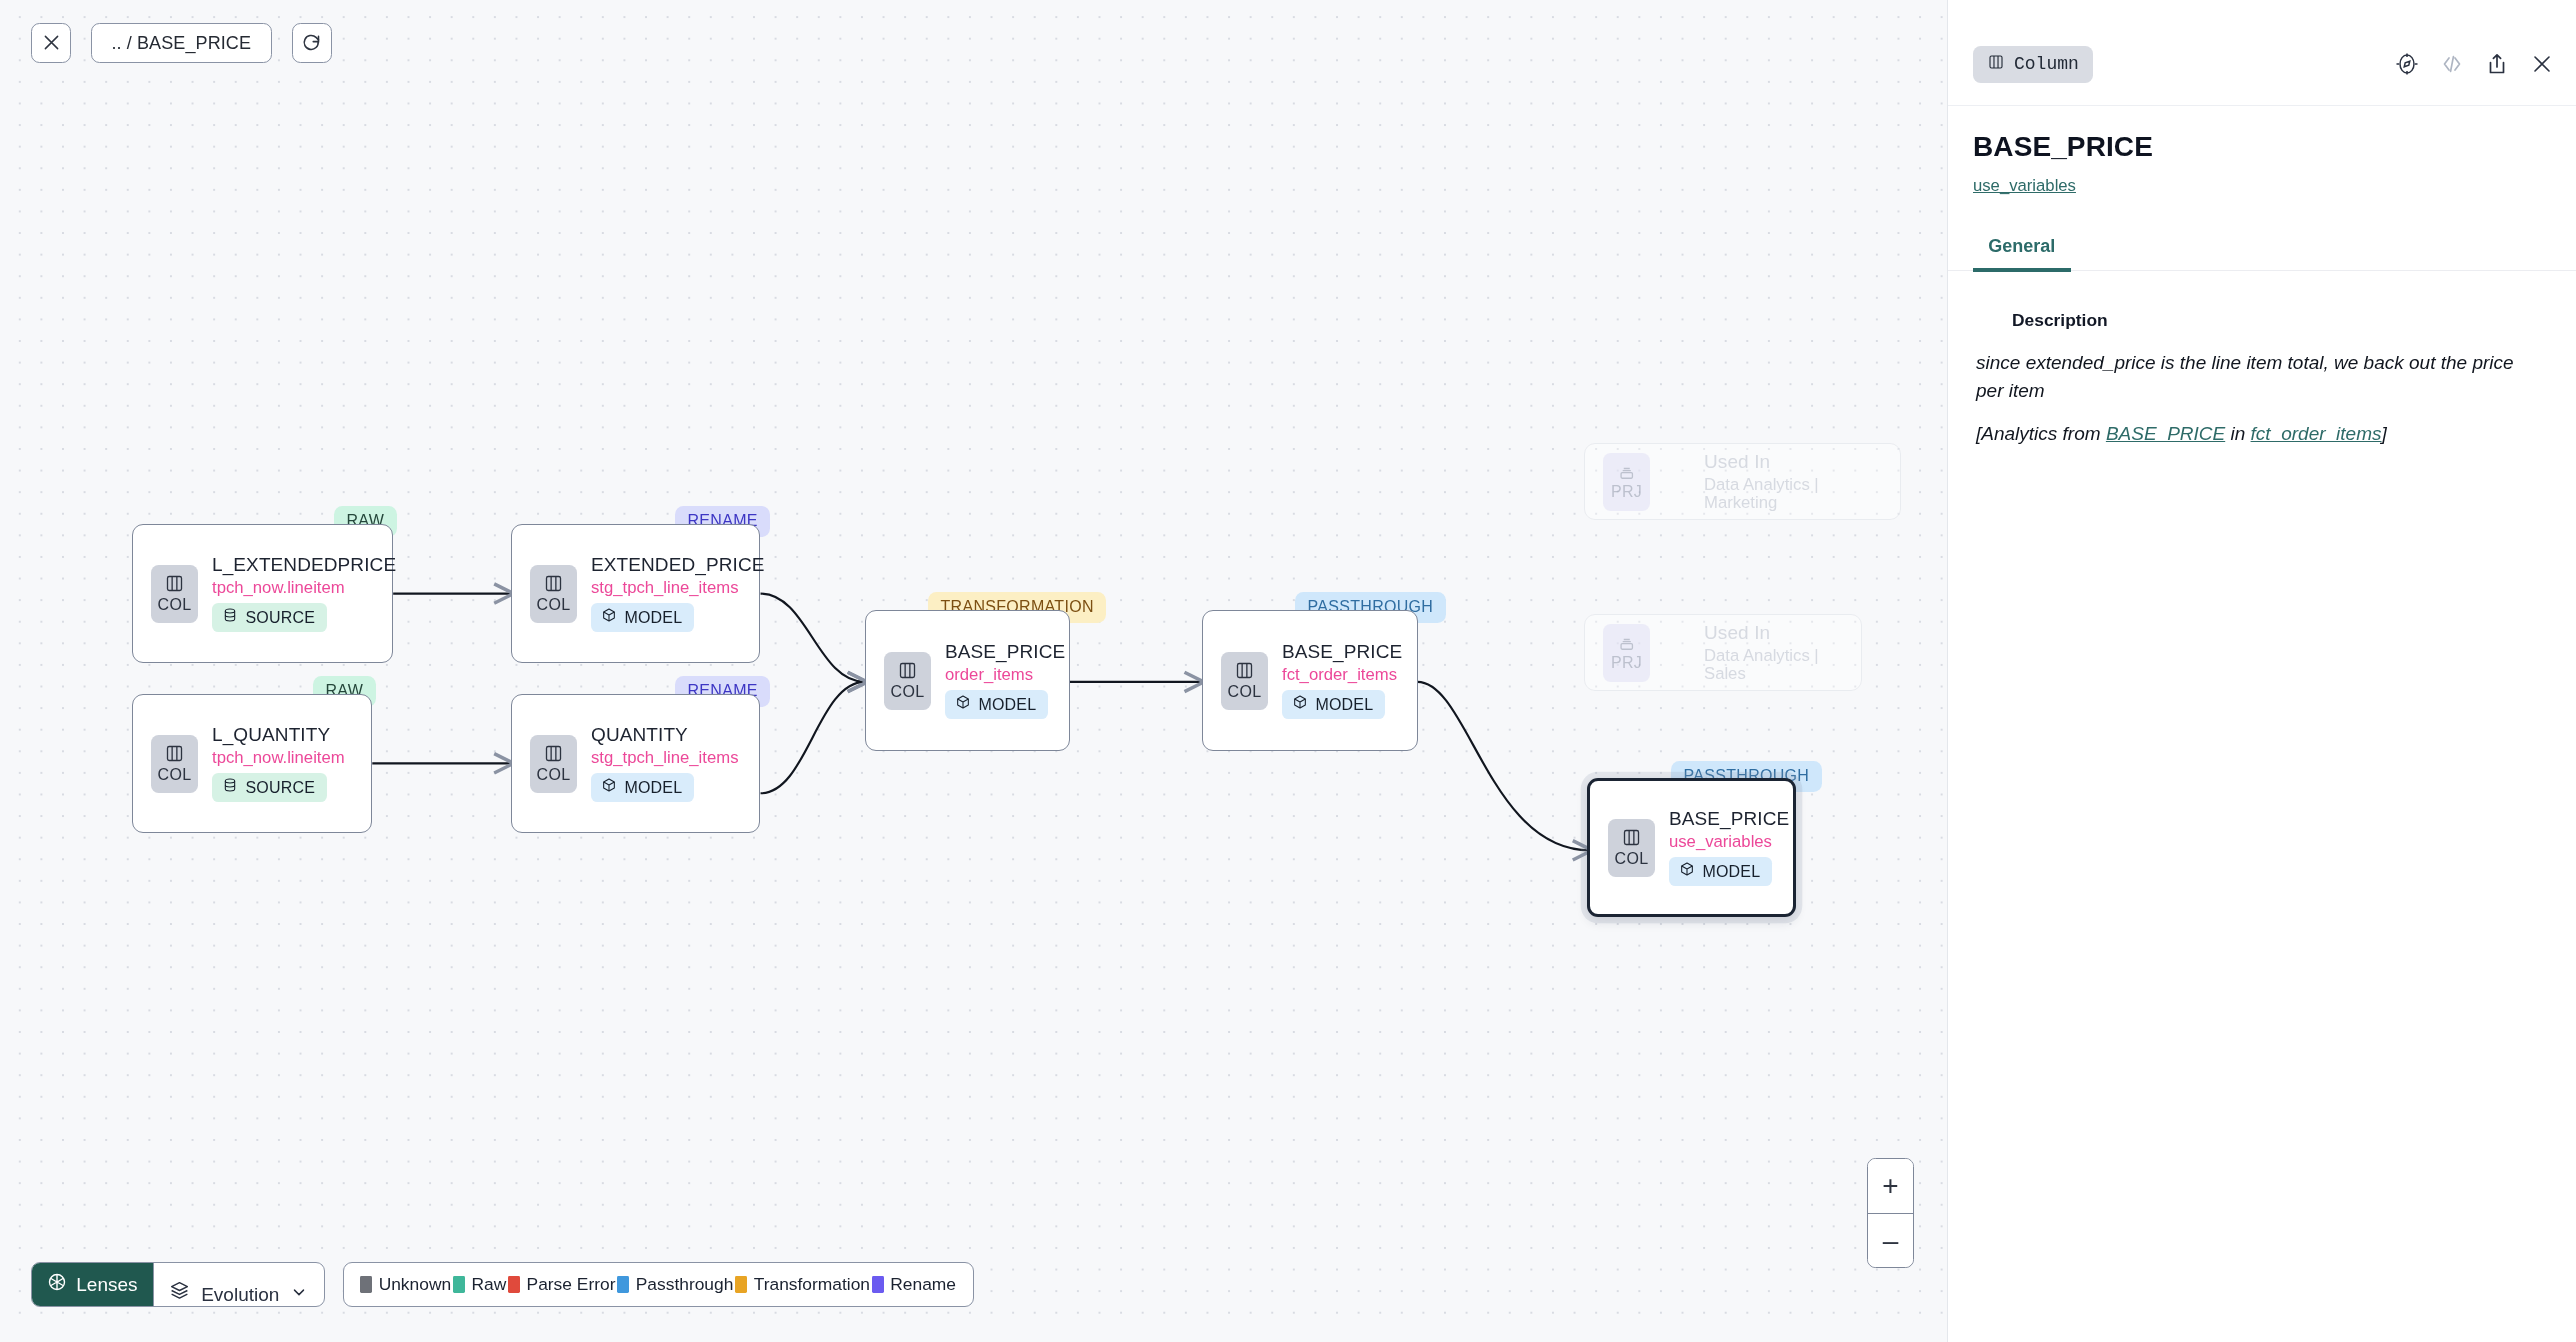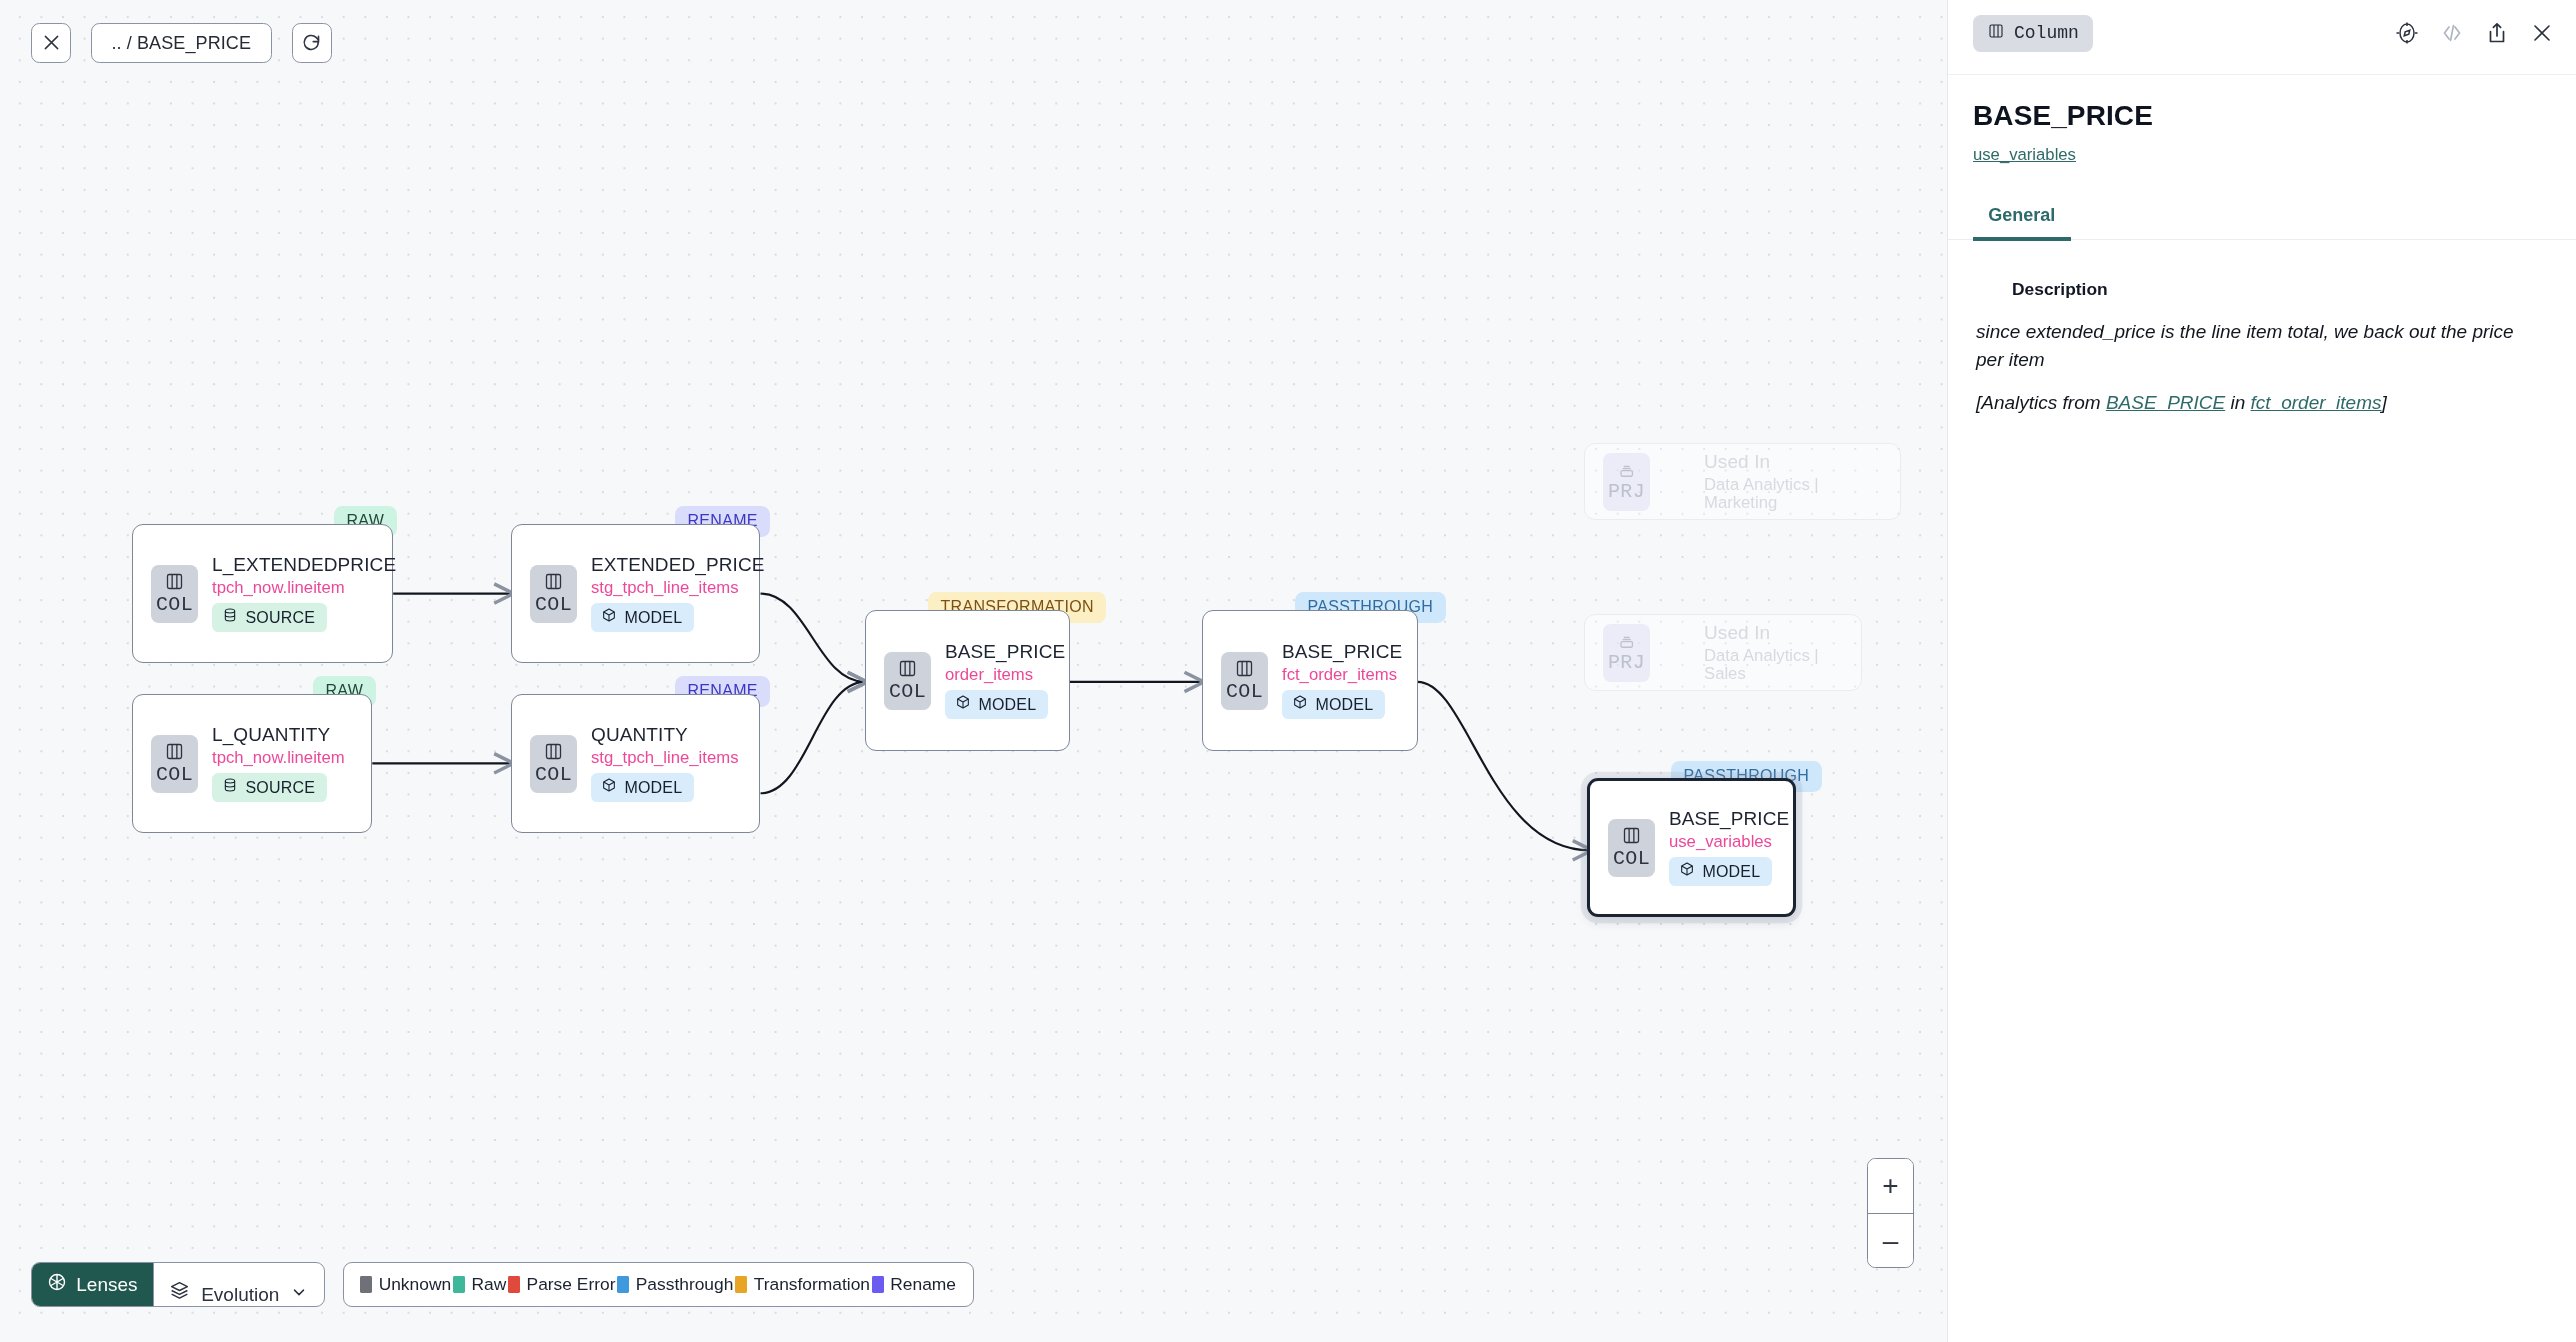--- a/index.html
+++ b/index.html
@@ -53,21 +53,21 @@
 
   .col-badge {
     flex: 0 0 auto;
     width: 47px; height: 58px;
     background: #ced2db;
     border-radius: 7.7px;
     display: flex; flex-direction: column; align-items: center; justify-content: center;
     gap: 1.4px;
     color: #2c3340;
   }
-  .col-badge .lbl { font-size: 20px; font-family: Liberation Mono, monospace; letter-spacing: 0.3px; }
+  .col-badge .lbl { font-size: 16px; font-family: Liberation Sans, sans-serif; letter-spacing: 0.3px; }
   .prj-badge { background: #e6e6f7; color: #9aa0b4; }
 
   .node-body { display: flex; flex-direction: column; align-items: flex-start; gap: 4.2px; }
   .node-title { font-size: 19px; color: #1d2330; line-height: 1.05; letter-spacing: 0.1px; }
   .node-sub { font-size: 16.7px; color: #ec4899; line-height: 1.05; }
   .ghost .node-title, .ghost .node-sub { color: #c3c8d2; margin-left: 40px; }
 
   .kind-tag {
     display: inline-flex; align-items: flex-end; gap: 7.7px;
     border-radius: 6.3px;
@@ -146,20 +146,21 @@
     width: 629px; height: 1343px;
     background: #ffffff;
     border-left: 1.4px solid #e4e7ec;
     display: flex; flex-direction: column;
   }
   #panel-header {
     height: 75px; flex: 0 0 auto;
     display: flex; align-items: center; justify-content: space-between;
     padding: 0 22px 8px 25px;
     border-bottom: 1.4px solid #edeff3;
+    margin-top: 31px;
   }
   .chip {
     display: inline-flex; align-items: center; gap: 9px;
     background: #d9dce3; border-radius: 7.7px;
     padding: 7px 14px;
     font-size: 18px;
     font-family: "Liberation Mono", monospace;
     color: #222a36;
   }
   #panel-actions { display: flex; align-items: center; gap: 21px; }

